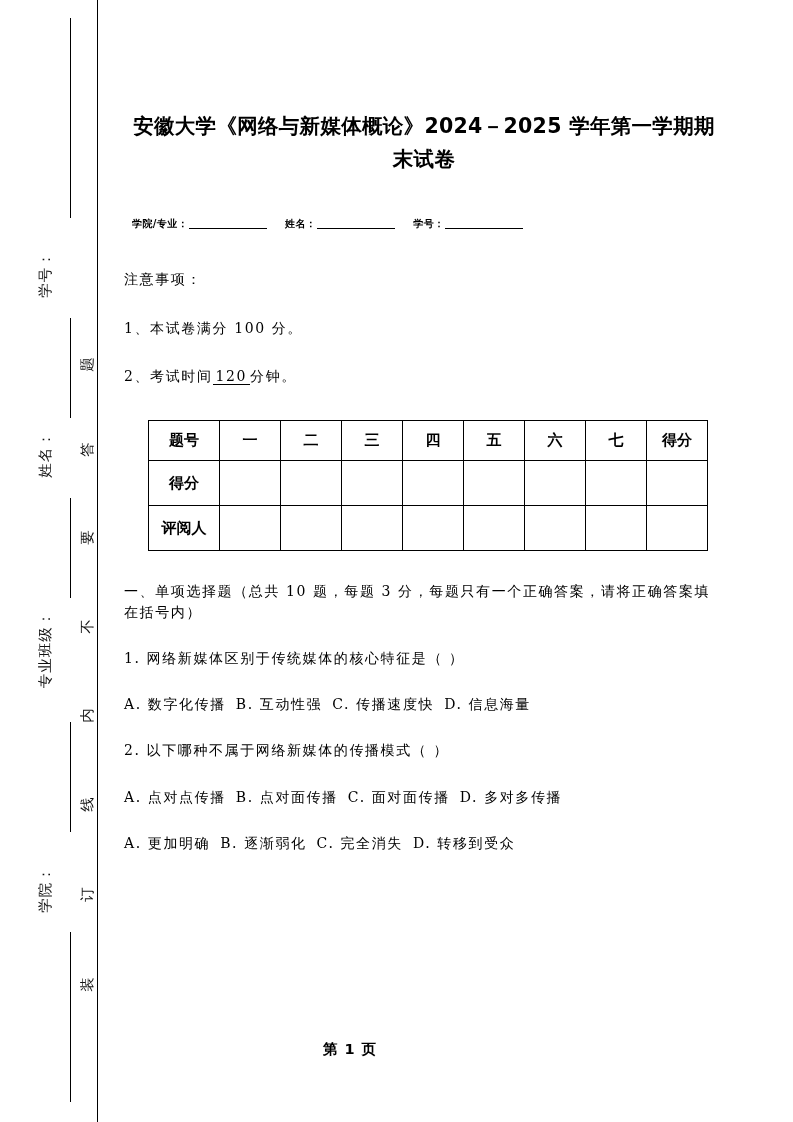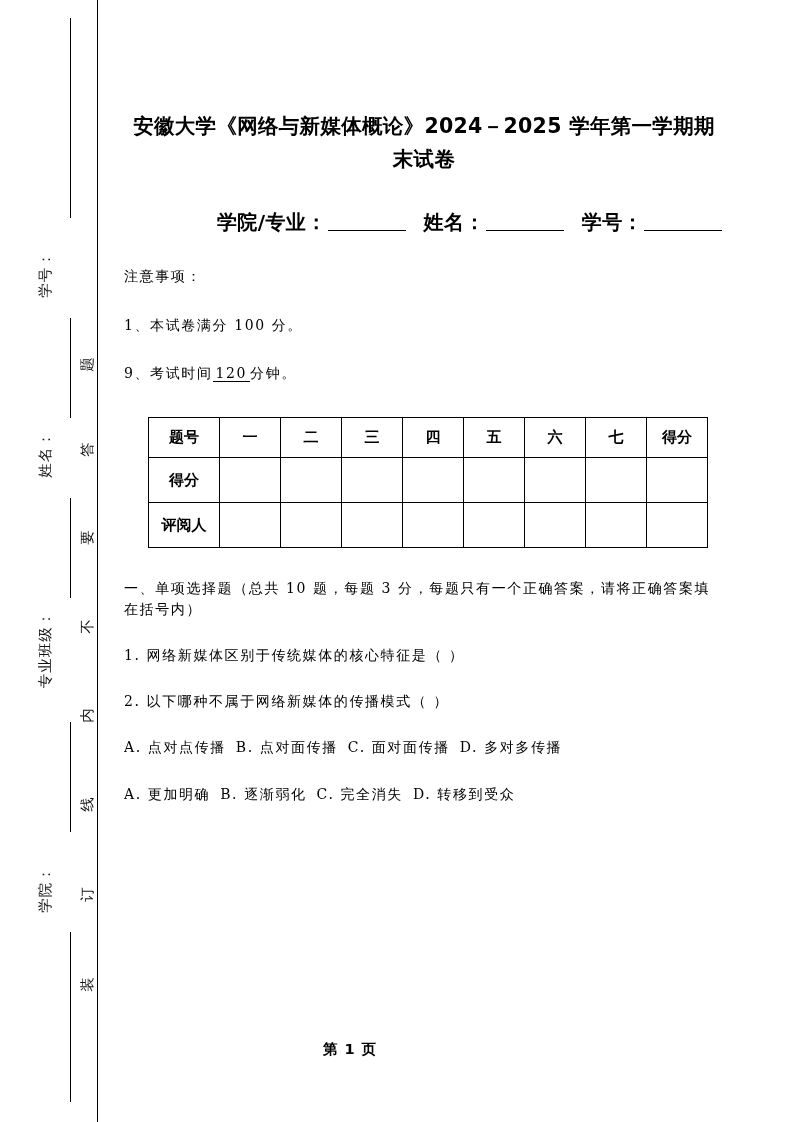--- a/index.html
+++ b/index.html
@@ -75,24 +75,24 @@
     padding-top: 110px;
     font-size: 20.5px;
     font-weight: bold;
     line-height: 1.62;
     text-align: center;
     letter-spacing: 0.3px;
     font-family: "DejaVu Sans", "Liberation Sans", sans-serif;
   }
 
   #info-line {
-    margin: 0;
+    margin: 8px;
     padding-top: 33px;
-    text-align: right;
-    font-size: 20px;
+    text-align: left;
+    font-size: 10px;
     font-weight: bold;
     letter-spacing: 0.4px;
     white-space: nowrap;
   }
   #info-line .blank {
     display: inline-block;
     border-bottom: 1.4px solid #000;
     width: 78px;
     vertical-align: -2px;
     margin: 0 2px 0 1px;
@@ -191,21 +191,21 @@
   <div id="content">
 
     <h1 id="doc-title">安徽大学《网络与新媒体概论》2024－2025 学年第一学期期末试卷</h1>
 
     <div id="info-line">
       <span>学院/专业：</span><span class="blank"></span><span class="info-gap"></span><span>姓名：</span><span class="blank"></span><span class="info-gap"></span><span>学号：</span><span class="blank"></span>
     </div>
 
     <p class="body-text" id="notice-heading">注意事项：</p>
     <p class="body-text" id="notice-1">1、本试卷满分 100 分。</p>
-    <p class="body-text" id="notice-2"><span>9、考试时间</span><span class="u-blank">120</span><span>分钟。</span></p>
+    <p class="body-text" id="notice-2"><span>2、考试时间</span><span class="u-blank">120</span><span>分钟。</span></p>
 
     <div id="score-table-wrap">
       <table id="score-table">
         <tbody>
           <tr>
             <td class="rowhead">题号</td>
             <td>一</td>
             <td>二</td>
             <td>三</td>
             <td>四</td>
@@ -236,20 +236,21 @@
             <td></td>
             <td></td>
           </tr>
         </tbody>
       </table>
     </div>
 
     <p class="body-text" id="section-1-heading">一、单项选择题（总共 10 题，每题 3 分，每题只有一个正确答案，请将正确答案填在括号内）</p>
 
     <p class="body-text q-stem">1. 网络新媒体区别于传统媒体的核心特征是（   ）</p>
+    <p class="body-text q-opts"><span>A. 数字化传播</span><span class="opt-gap"></span><span>B. 互动性强</span><span class="opt-gap"></span><span>C. 传播速度快</span><span class="opt-gap"></span><span>D. 信息海量</span></p>
 
     <p class="body-text q-stem">2. 以下哪种不属于网络新媒体的传播模式（   ）</p>
     <p class="body-text q-opts"><span>A. 点对点传播</span><span class="opt-gap"></span><span>B. 点对面传播</span><span class="opt-gap"></span><span>C. 面对面传播</span><span class="opt-gap"></span><span>D. 多对多传播</span></p>
 
     <p class="body-text q-opts"><span>A. 更加明确</span><span class="opt-gap"></span><span>B. 逐渐弱化</span><span class="opt-gap"></span><span>C. 完全消失</span><span class="opt-gap"></span><span>D. 转移到受众</span></p>
 
   </div>
 
   <div id="footer">第 1 页</div>
 

